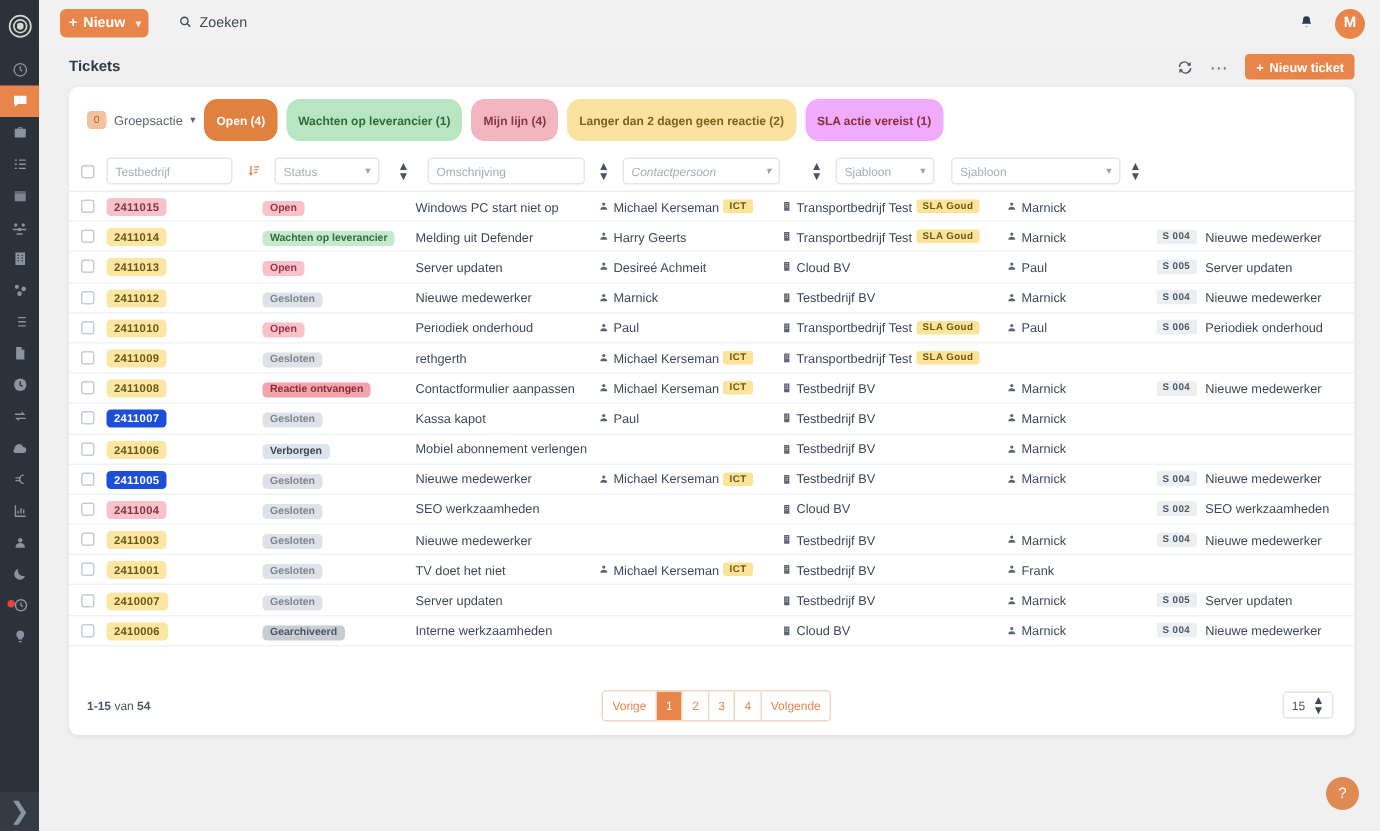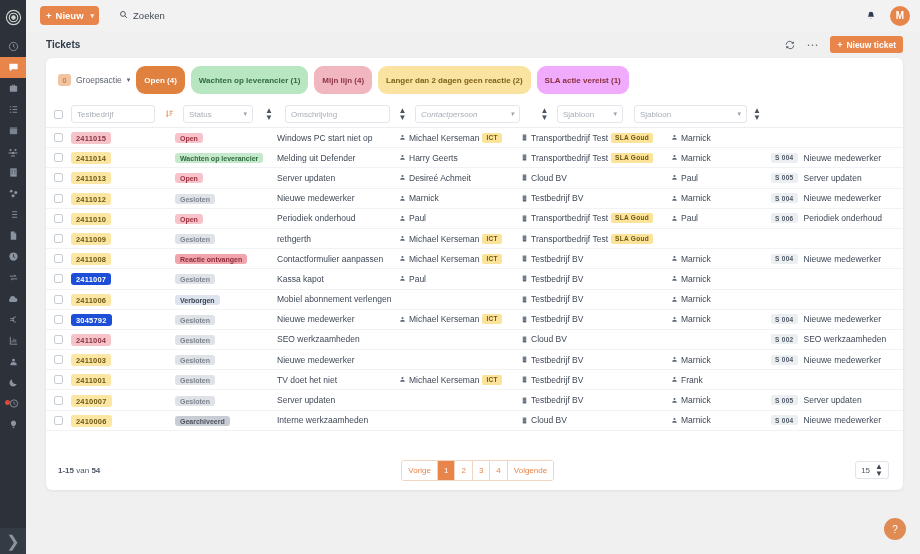--- a/index.html
+++ b/index.html
@@ -171,21 +171,21 @@
   .tag {
     background: #fbe39a; color: #6d5712;
     border-radius: 2px; padding: 1px 4px;
     font-size: 6.5px; font-weight: bold; letter-spacing: .3px;
   }
   .sbadge {
     background: #eceff2; color: #4e5764;
     border-radius: 2px; padding: 1.5px 4px;
     font-size: 6.5px; font-weight: bold; letter-spacing: .3px;
   }
-  .with-icon { display: flex; gap: 3px; }
+  .with-icon { display: flex; align-items: center; gap: 3px; }
   .muted-icon { color: #5a6472; display:flex; align-items:center; }
 
   
   .c-cb   { flex: 0 0 9px; }
   .c-ref  { flex: 0 0 112px; padding-left: 8px; }
   .c-stat { flex: 0 0 102px; }
   .c-desc { flex: 0 0 122px; }
   .c-cont { flex: 0 0 122px; }
   .c-comp { flex: 0 0 150px; }
   .c-beh  { flex: 0 0 100px; }
@@ -787,21 +787,21 @@
                       <circle cx="12" cy="7" r="3.6"></circle>
                       <path d="M4 20c0-4.4 3.6-7 8-7s8 2.6 8 7z"></path>
                     </svg>
                   </span>
                   <span>Marnick</span>
                 </div>
                 <div class="c-sjab with-icon"></div>
               </div>
               <div class="row">
                 <span class="cb c-cb"></span>
-                <div class="c-ref"><span class="ref orange">3045792</span></div>
+                <div class="c-ref"><span class="ref orange">2411005</span></div>
                 <div class="c-stat"><span class="status grey">Gesloten</span></div>
                 <div class="c-desc">Nieuwe medewerker</div>
                 <div class="c-cont with-icon">
                   <span class="muted-icon">
                     <svg width="7" height="7" viewBox="0 0 24 24" fill="currentColor">
                       <circle cx="12" cy="7" r="3.6"></circle>
                       <path d="M4 20c0-4.4 3.6-7 8-7s8 2.6 8 7z"></path>
                     </svg>
                   </span>
                   <span>Michael Kerseman</span>

